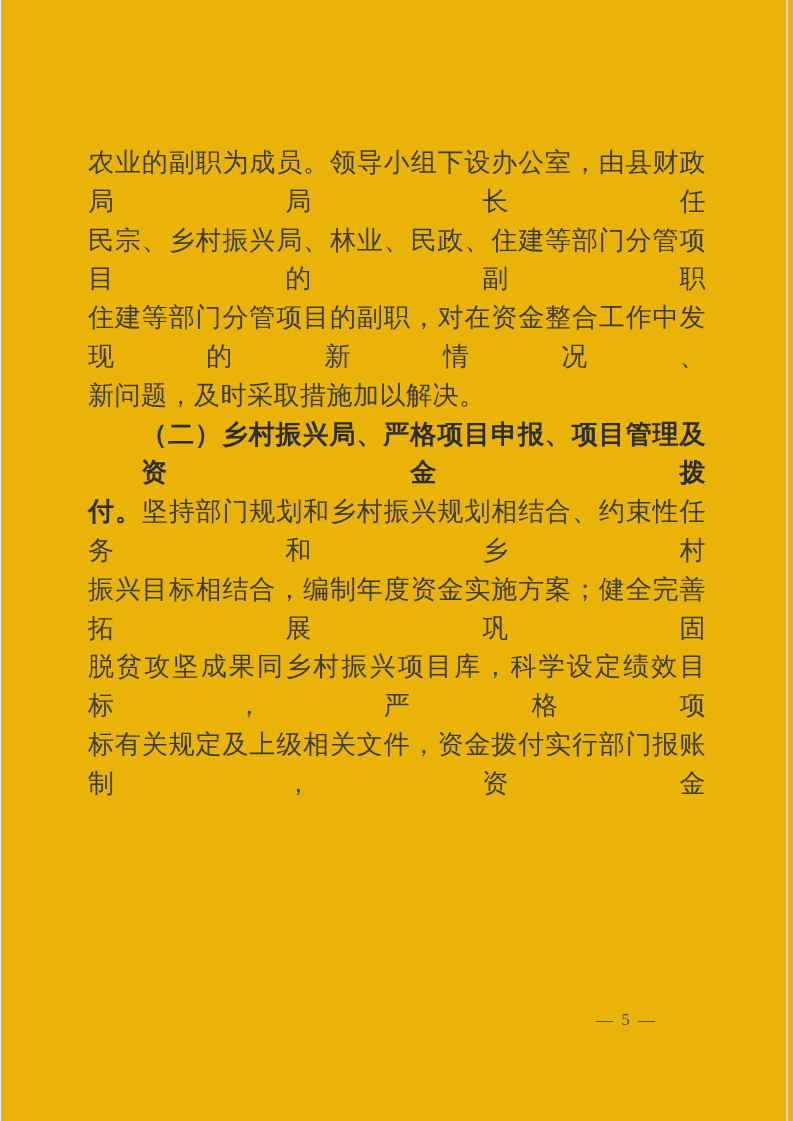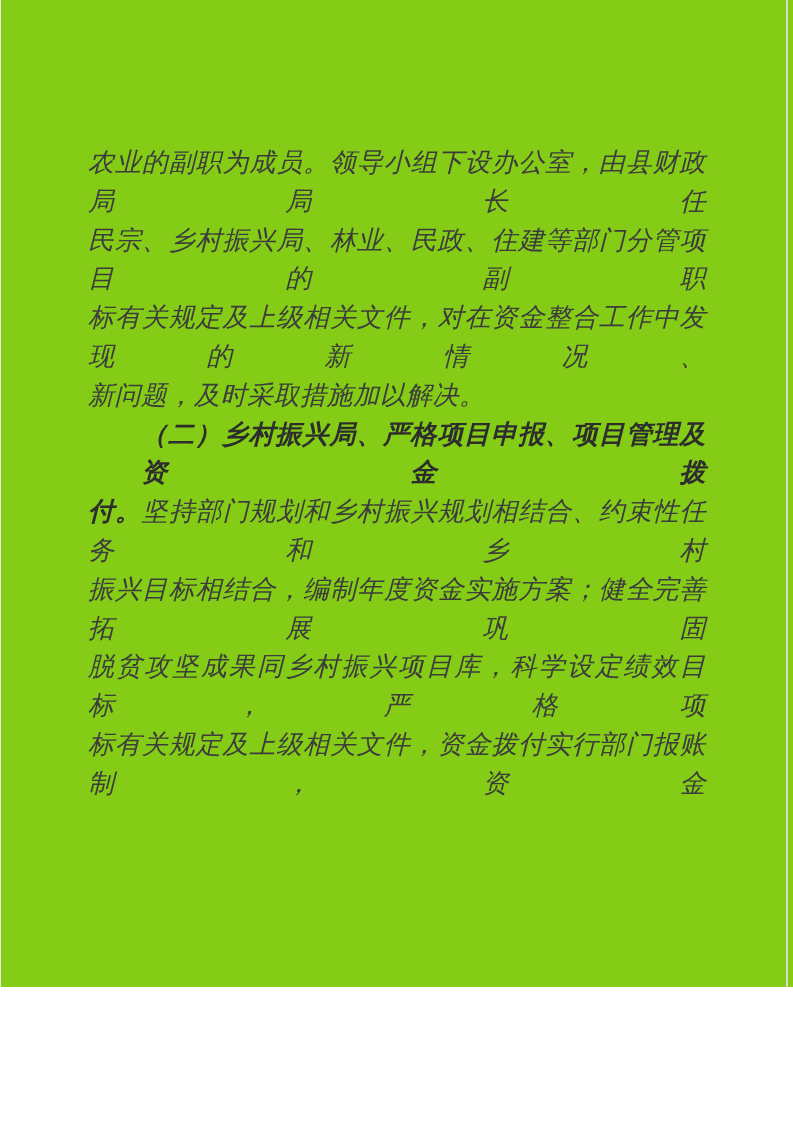--- a/index.html
+++ b/index.html
@@ -3,25 +3,24 @@
 <meta charset="utf-8">
 <style>
   html, body {
     margin: 0;
     padding: 0;
     background: #ffffff;
   }
   .page {
     position: relative;
     width: 793px;
-    height: 987px;
-    background: #84cc16;
+    height: 1121px;
+    background: #eab308;
     overflow: hidden;
     font-family: "Liberation Serif", "DejaVu Serif", serif;
-    font-style: italic;
   }
   .scan-edge-right {
     position: absolute;
     top: 0;
     right: 5px;
     width: 2px;
     height: 100%;
     background: #d8d8d8;
   }
   .scan-edge-left {
@@ -71,21 +70,21 @@
 </head>
 <body>
 
 <div class="page">
   <div class="scan-edge-left"></div>
   <div class="scan-edge-right"></div>
 
   <div class="doc-body" id="doc-body">
       <div class="text-line fill"><span>农业的副职为成员。领导小组下设办公室，由县财政局局长任</span></div>
       <div class="text-line fill"><span>民宗、乡村振兴局、林业、民政、住建等部门分管项目的副职</span></div>
-      <div class="text-line fill"><span>标有关规定及上级相关文件，对在资金整合工作中发现的新情况、</span></div>
+      <div class="text-line fill"><span>住建等部门分管项目的副职，对在资金整合工作中发现的新情况、</span></div>
       <div class="text-line"><span>新问题，及时采取措施加以解决。</span></div>
       <div class="text-line fill indent-2"><span class="seg-bold">（二）乡村振兴局、严格项目申报、项目管理及资金拨</span></div>
       <div class="text-line fill"><span class="seg-bold">付。</span><span>坚持部门规划和乡村振兴规划相结合、约束性任务和乡村</span></div>
       <div class="text-line fill"><span>振兴目标相结合，编制年度资金实施方案；健全完善拓展巩固</span></div>
       <div class="text-line fill"><span>脱贫攻坚成果同乡村振兴项目库，科学设定绩效目标，严格项</span></div>
       <div class="text-line fill"><span>标有关规定及上级相关文件，资金拨付实行部门报账制，资金</span></div>
     </div>
 
   <div class="page-number">— 5 —</div>
 </div>

